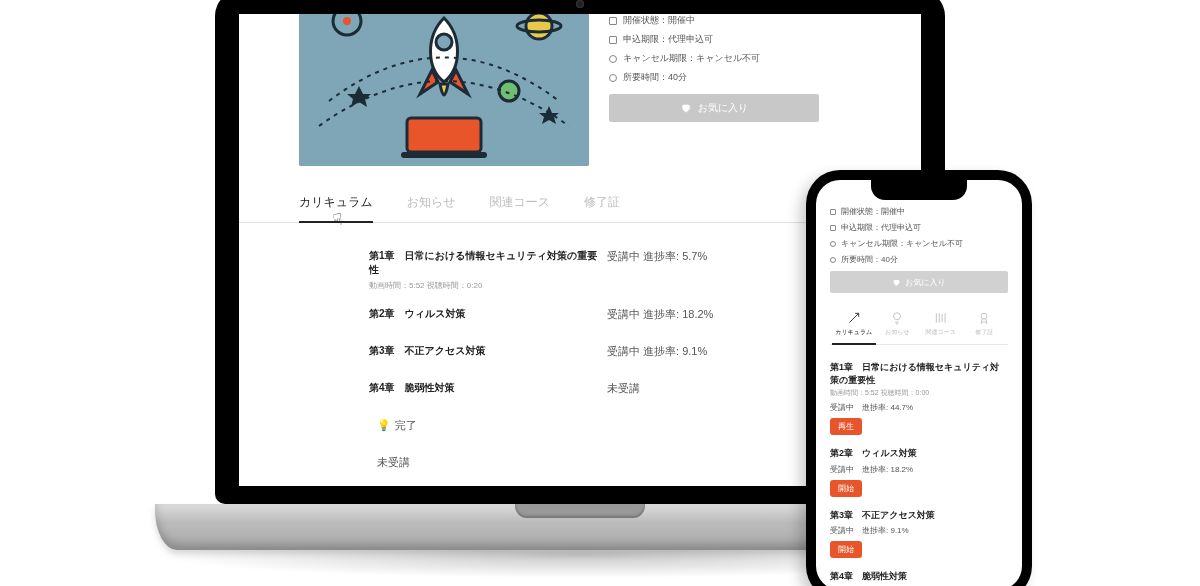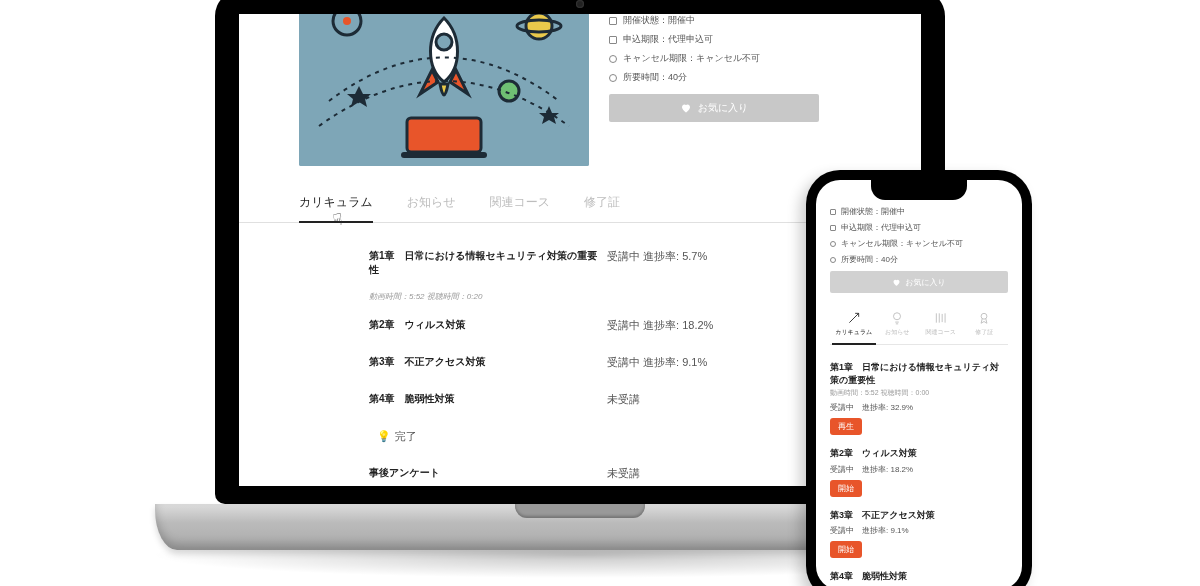--- a/index.html
+++ b/index.html
@@ -77,21 +77,21 @@
   .tabs .tab { padding:6px 0 10px 0; cursor:pointer; }
   .tabs .tab.active { color:#222; border-bottom:2px solid #222; margin-bottom:-1px; }
   .cursor-hand {
     position:absolute; left:94px; top:26px; font-size:16px; color:#333;
     transform:rotate(-10deg);
   }
 
   .curriculum { padding: 18px 40px 0 130px; font-size:10px; color:#222; }
   .row { display:flex; align-items:flex-start; padding:8px 0; }
   .row .title { flex: 0 0 230px; font-weight:600; }
-  .row .sub { font-size:8px; color:#999; font-weight:400; margin-top:14px;font-style:italic;}
+  .row .sub { font-size:8px; color:#999; font-weight:400; margin-top:3px;}
   .row .status { flex:1; padding-left:8px; color:#555; font-size:11px; display:flex; align-items:center; gap:4px;}
   .row .status .lamp { color:#f39c12; }
   .row .action { margin-left:auto; }
   .btn {
     background:#e8552a; color:#fff; border:none; border-radius:3px;
     font-size:9px; padding:4px 8px; display:inline-flex; align-items:center; gap:4px;
     min-width:42px; justify-content:center;
   }
   .btn.wide{ min-width:60px;}
   .btn-ico { width:8px; height:8px; }
@@ -274,21 +274,20 @@
             </div>
           <div class="action"><button class="btn wide">
                 <svg class="btn-ico" viewBox="0 0 10 10">
                   <path d="M1 9l1-3 5-5 2 2-5 5-3 1z" fill="#fff"></path>
                 </svg>
                 <span>テスト開始</span>
               </button></div>
         </div>
 
         <div class="row">
-          <div class="title">事後アンケート</div>
           <div class="status">未受講</div>
           <div class="action"><button class="btn">
                 <svg class="btn-ico" viewBox="0 0 10 10">
                   <path d="M1 9l1-3 5-5 2 2-5 5-3 1z" fill="#fff"></path>
                 </svg>
                 <span>回答</span>
               </button></div>
         </div>
 
       </div>
@@ -360,21 +359,21 @@
               </svg>
             <span>修了証</span>
           </div>
         </div>
 
         <div class="p-list">
 
           <div class="p-row">
             <div class="t">第1章　日常における情報セキュリティ対策の重要性</div>
             <div class="s">動画時間：5:52 視聴時間：0:00</div>
-            <div class="st">受講中　進捗率: 32.9%</div>
+            <div class="st">受講中　進捗率: 44.7%</div>
             <div class="b"><button class="p-btn">再生</button></div>
           </div>
 
           <div class="p-row">
             <div class="t">第2章　ウィルス対策</div>
             <div class="st">受講中　進捗率: 18.2%</div>
             <div class="b"><button class="p-btn">開始</button></div>
           </div>
 
           <div class="p-row">

